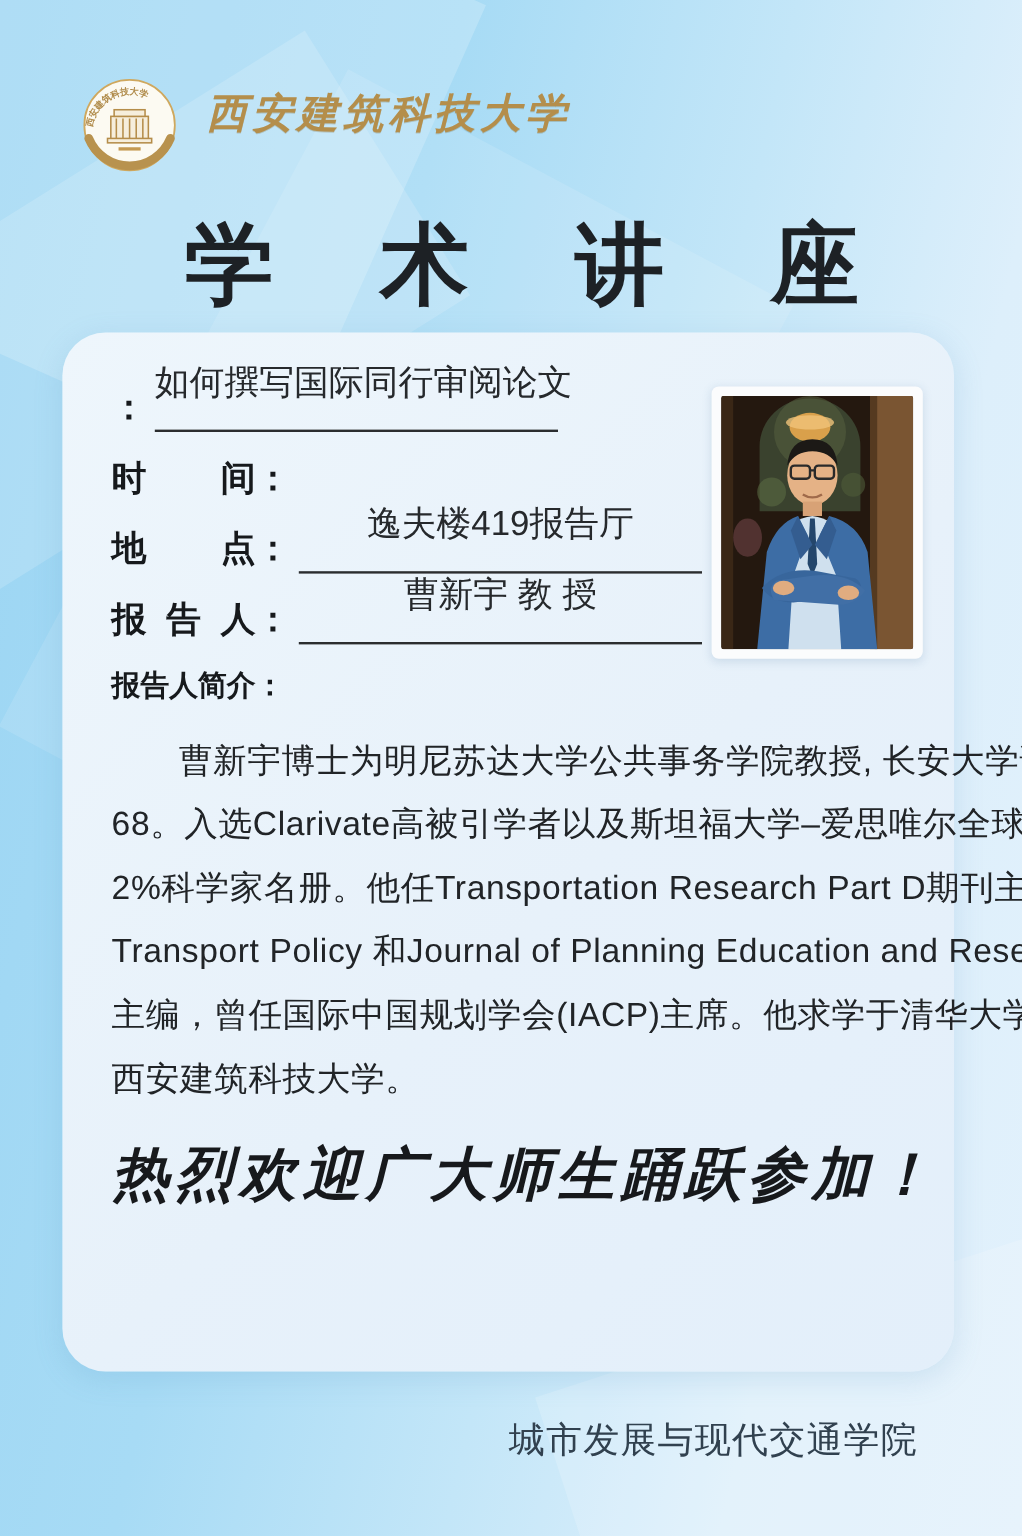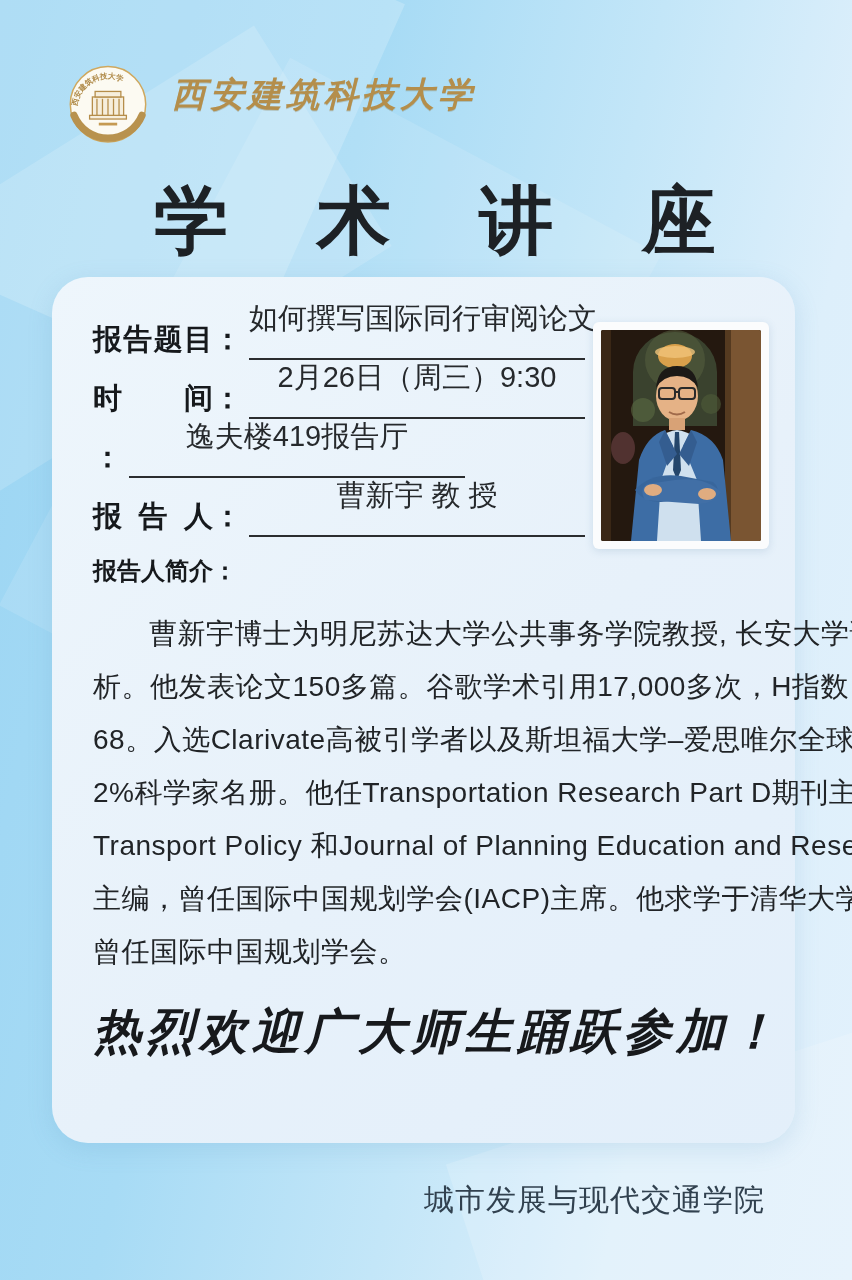--- a/index.html
+++ b/index.html
@@ -95,52 +95,50 @@
     <div class="uni-names">
       <div class="uni-cn">西安建筑科技大学</div>
     </div>
   </div>
 
   <div class="big-title">学 术 讲 座</div>
 
   <div class="card">
 
     <div class="info-row">
-      <span class="info-label">报告题目</span>
       <span class="info-colon">：</span>
       <span class="info-value">如何撰写国际同行审阅论文</span>
     </div>
 
     <div class="info-row">
       <span class="info-label">时间</span>
       <span class="info-colon">：</span>
-      <span class="info-value">2月26日（周三）9:30</span>
     </div>
 
     <div class="info-row">
+      <span class="info-label">地点</span>
       <span class="info-colon">：</span>
       <span class="info-value">逸夫楼419报告厅</span>
     </div>
 
     <div class="info-row">
       <span class="info-label">报告人</span>
       <span class="info-colon">：</span>
       <span class="info-value">曹新宇 教 授</span>
     </div>
 
     <div class="bio-heading">报告人简介：</div>
 
     <div class="bio">
       <div class="line indent">曹新宇博士为明尼苏达大学公共事务学院教授, 长安大学访</div>
-      <div class="line">析。他发表论文150多篇。谷歌学术引用17,000多次，H指数</div>
       <div class="line">68。入选Clarivate高被引学者以及斯坦福大学–爱思唯尔全球</div>
       <div class="line">2%科学家名册。他任Transportation Research Part D期刊主编，</div>
       <div class="line">Transport Policy 和Journal of Planning Education and Reserch副</div>
       <div class="line">主编，曾任国际中国规划学会(IACP)主席。他求学于清华大学和</div>
-      <div class="line">曾任国际中国规划学会。</div>
+      <div class="line">西安建筑科技大学。</div>
     </div>
 
     <div class="welcome">热烈欢迎广大师生踊跃参加！</div>
 
     <div class="photo">
       <svg viewBox="0 0 160 211" preserveAspectRatio="none">
 
         <rect width="160" height="211" fill="#24180f"></rect>
         <rect x="0" y="0" width="10" height="211" fill="#3a2716"></rect>
         <rect x="128" y="0" width="32" height="211" fill="#7a5532"></rect>

